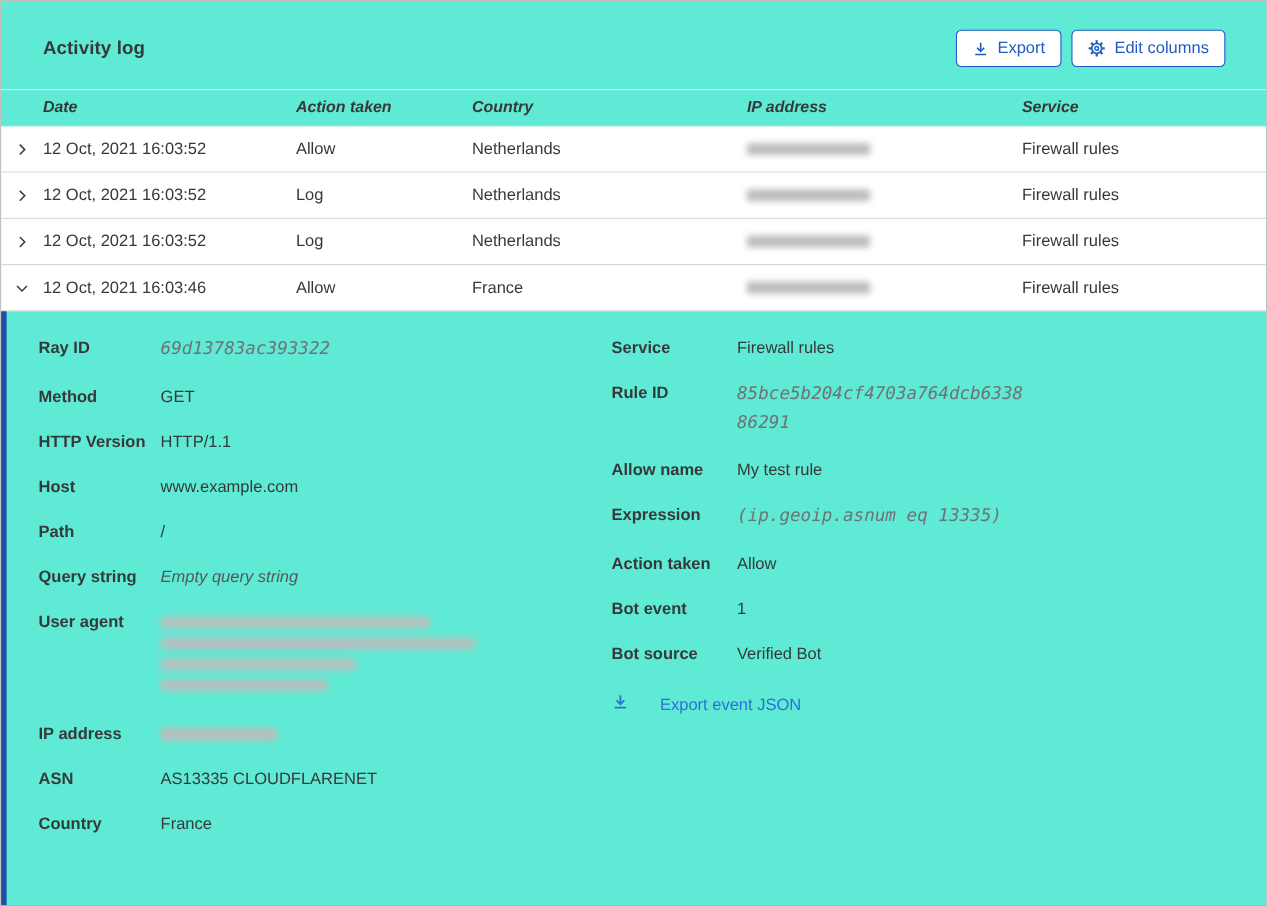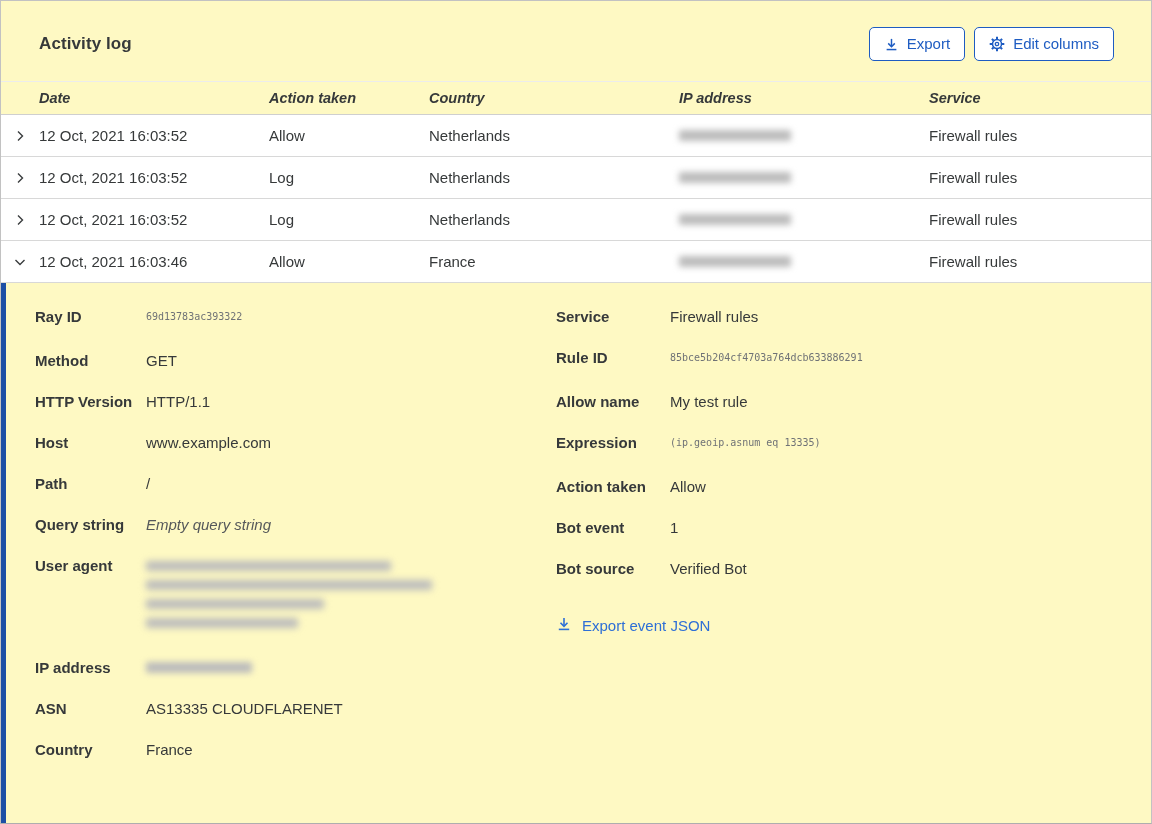--- a/index.html
+++ b/index.html
@@ -7,21 +7,21 @@
     --link:#2e6fd6;
     --bar:#1d4fa5;
     --text:#36393a;
     --mono-color:#6f7276;
     --row-border:#d8d8d8;
     --outer-border:#c2c2c2;
   }
   *{box-sizing:border-box;margin:0;padding:0;}
   html,body{width:1152px;height:824px;overflow:hidden;background:#fff;}
   body{font-family:"Liberation Sans","DejaVu Sans",sans-serif;color:var(--text);}
-  .frame{width:1152px;height:824px;border:1px solid var(--outer-border);border-bottom-color:#aeaeae;background:#fef9c3;overflow:hidden;display:flex;flex-direction:column;}
+  .frame{width:1152px;height:824px;border:1px solid var(--outer-border);border-bottom-color:#aeaeae;background:#5eead4;overflow:hidden;display:flex;flex-direction:column;}
 
   
   .topbar{display:flex;align-items:center;justify-content:space-between;padding:26px 37px 20px 38px;}
   .page-title{font-size:17px;font-weight:700;letter-spacing:.1px;}
   .btn-group{display:flex;gap:9px;}
   .btn{display:inline-flex;align-items:center;gap:8px;border:1px solid var(--accent);color:var(--accent);background:#fff;border-radius:5px;padding:7px 14px;font-size:15px;font-family:inherit;cursor:pointer;line-height:18px;}
   .btn svg{display:block;}
 
   
   .thead{display:grid;grid-template-columns:38px 230px 160px 250px 250px 1fr;align-items:center;height:34px;border-top:1px solid #ececec;border-bottom:1px solid #cfcfcf;font-weight:700;font-size:14.5px;font-style:italic;}
@@ -30,30 +30,30 @@
   .chev{width:14px;height:14px;color:#3a3d3e;transition:none;}
   .chev.down{transform:rotate(90deg);}
   .blur-bar{background:#bcbcbc;border-radius:2px;filter:blur(3px);height:11px;width:112px;}
 
   
   .panel{flex:1;border-left:5px solid var(--bar);padding:24px 0 0 29px;display:grid;grid-template-columns:521px 1fr;align-items:start;}
   .kv{display:grid;grid-template-columns:111px auto;margin-bottom:21px;font-size:15px;line-height:20px;align-items:start;}
   .col-right .kv{grid-template-columns:114px auto;}
   .kv-label{font-weight:700;}
   .kv-value{color:var(--text);}
-  .kv-value.mono{font-family:"DejaVu Sans Mono","Liberation Mono",monospace;font-size:10px;color:var(--mono-color);line-height:26px;margin-top:-3px;}
+  .kv-value.mono{font-family:"DejaVu Sans Mono","Liberation Mono",monospace;font-size:16px;color:var(--mono-color);line-height:26px;margin-top:-3px;font-style:italic;}
   .kv-value.wrapid{max-width:262px;word-break:break-all;}
   .kv-value.italic{font-style:italic;color:#55585a;}
   .ua-blur .ua-line{background:#bcbcbc;border-radius:2px;filter:blur(3.5px);height:10px;margin:5px 0 9px;}
   .ua-blur .ua-line:nth-child(1){width:245px;}
   .ua-blur .ua-line:nth-child(2){width:286px;}
   .ua-blur .ua-line:nth-child(3){width:178px;}
   .ua-blur .ua-line:nth-child(4){width:152px;}
   .kv .blur-bar.detail{width:106px;margin-top:4px;}
-  .export-link{display:inline-flex;align-items:center;gap:10px;color:var(--link);font-size:15px;text-decoration:none;margin-top:16px;cursor:pointer;}
+  .export-link{display:inline-flex;align-items:center;gap:28px;color:var(--link);font-size:15px;text-decoration:none;margin-top:4px;cursor:pointer;}
 </style>
 </head>
 <body>
 
 <div class="frame">
 
   <div class="topbar">
     <div class="page-title">Activity log</div>
     <div class="btn-group">
       <button class="btn">

